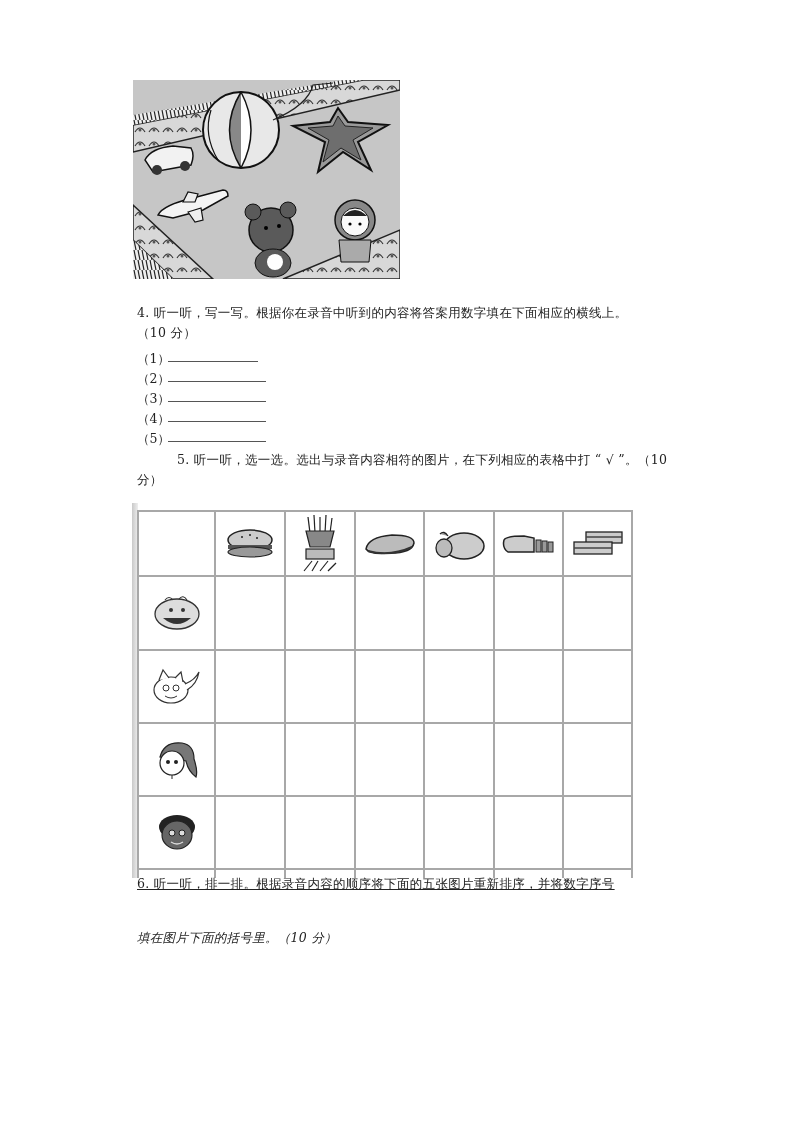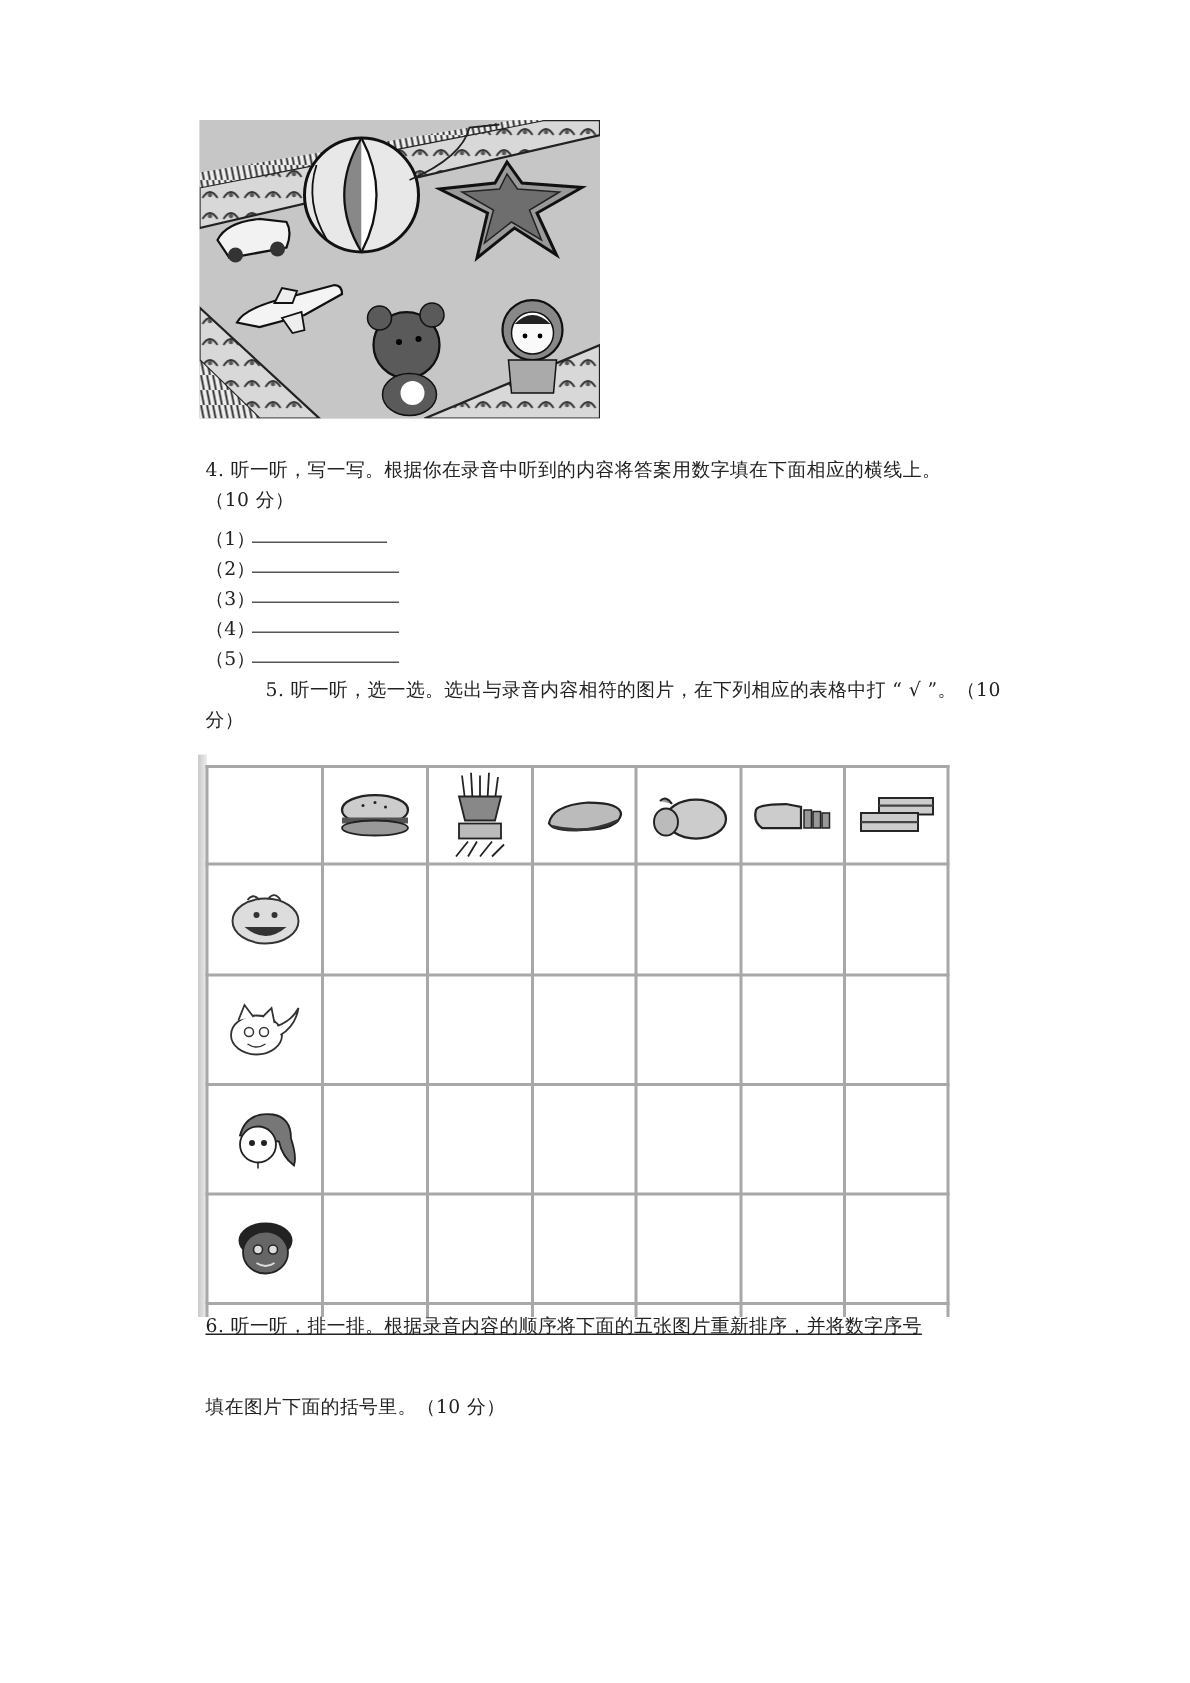--- a/index.html
+++ b/index.html
@@ -264,13 +264,13 @@
 
   <div class="cell" style="left:84px; top:294px; width:68px; height:71px;"></div>
   <div class="cell" style="left:154px; top:294px; width:68px; height:71px;"></div>
   <div class="cell" style="left:224px; top:294px; width:67px; height:71px;"></div>
   <div class="cell" style="left:293px; top:294px; width:68px; height:71px;"></div>
   <div class="cell" style="left:363px; top:294px; width:67px; height:71px;"></div>
   <div class="cell" style="left:432px; top:294px; width:67px; height:71px;"></div>
 </div>
 
 <div class="abs txt" style="left:137px; top:876px;text-decoration:underline;">6. 听一听，排一排。根据录音内容的顺序将下面的五张图片重新排序，并将数字序号</div>
-<div class="abs txt" style="left:137px; top:930px;">填在图片下面的括号里。（10 分）</div>
+<div class="abs txt" style="left:137px; top:930px;font-style:italic;">填在图片下面的括号里。（10 分）</div>
 
 </body></html>

